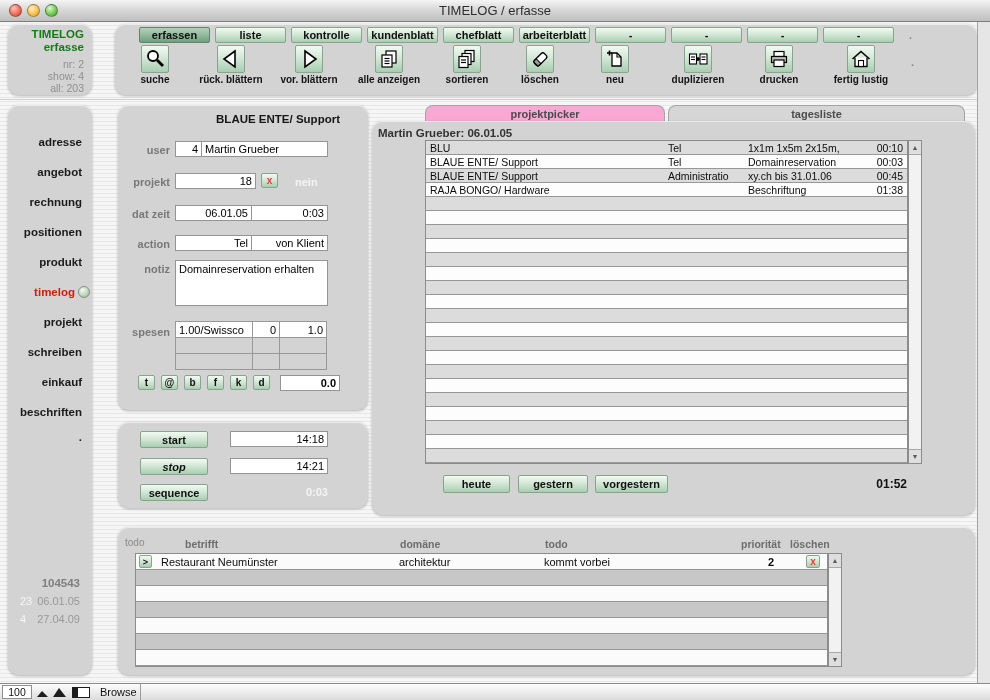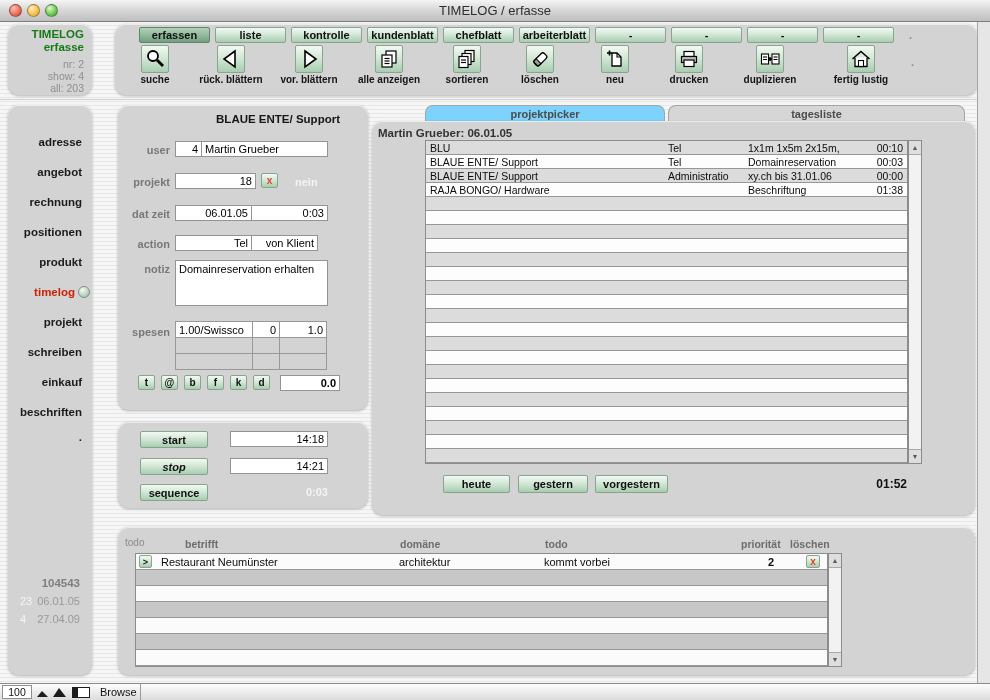--- a/index.html
+++ b/index.html
@@ -84,21 +84,21 @@
   .sarrow{height:13px;display:flex;align-items:center;justify-content:center;
     font-size:7px;color:#5a5a5a;background:#dedede;}
   .sarrow.up{border-bottom:1px solid #a8a8a8;}
   .sarrow.dn{border-top:1px solid #a8a8a8;}
   .strack{flex:1;}
 
   
   .fmtab{position:absolute;top:0;height:17px;box-sizing:border-box;border:1px solid #a5a5a5;
     border-bottom:none;border-radius:8px 8px 0 0;display:flex;align-items:center;
     justify-content:center;font-size:11px;font-weight:bold;color:#4c4c4c;}
-  .fmtab.inactive{background:#7dd3fc;}
+  .fmtab.inactive{background:#f9a8d4;}
   .fmtab.current{background:#d6d6d6;}
 
   .panelhdr{position:absolute;font-size:11.5px;font-weight:bold;color:#333;}
 
   
   .sgrid{position:absolute;display:grid;grid-template-columns:77px 27px 47px;
     grid-auto-rows:16px;border-top:1px solid #989898;border-left:1px solid #989898;}
   .sgrid .cell{box-sizing:border-box;border-right:1px solid #989898;border-bottom:1px solid #989898;
     font-size:11px;display:flex;align-items:center;padding:0 3px;overflow:hidden;white-space:nowrap;}
   .sgrid .cell.row0{background:#fff;}
@@ -226,47 +226,47 @@
         <div class="gbtn iconbtn">
           <svg width="22" height="22" viewBox="0 0 22 22">
               <path d="M8 5 h5 l4 4 v9 h-9 z" fill="#fff" stroke="#000" stroke-width="1.3"></path>
               <path d="M13 5 v4 h4" fill="none" stroke="#000" stroke-width="1.1"></path>
               <line x1="5.5" y1="2.5" x2="5.5" y2="7.5" stroke="#000" stroke-width="1.6"></line>
               <line x1="3" y1="5" x2="8" y2="5" stroke="#000" stroke-width="1.6"></line>
             </svg>
         </div>
         <div class="actlbl">neu</div>
       </div>
-      <div class="actgrp" style="width:72px;">
-        <div class="gbtn iconbtn">
-          <svg width="22" height="22" viewBox="0 0 22 22">
-              <rect x="6" y="3.5" width="10" height="5" fill="#fff" stroke="#000" stroke-width="1.2"></rect>
-              <rect x="3.5" y="8.5" width="15" height="6" fill="#bdbdbd" stroke="#000" stroke-width="1.2"></rect>
-              <rect x="6" y="12" width="10" height="6.5" fill="#fff" stroke="#000" stroke-width="1.2"></rect>
-            </svg>
-        </div>
-        <div class="actlbl">drucken</div>
-      </div>
       <div class="actgrp" style="width:90px;">
         <div class="gbtn iconbtn">
           <svg width="22" height="22" viewBox="0 0 22 22">
               <g fill="#fff" stroke="#000" stroke-width="1.1">
                 <rect x="2.5" y="6" width="7" height="10"></rect>
                 <line x1="4" y1="9" x2="8" y2="9"></line>
                 <line x1="4" y1="11.5" x2="8" y2="11.5"></line>
                 <rect x="13" y="6" width="7" height="10"></rect>
                 <line x1="14.5" y1="9" x2="18.5" y2="9"></line>
                 <line x1="14.5" y1="11.5" x2="18.5" y2="11.5"></line>
               </g>
               <line x1="11" y1="9" x2="11" y2="13" stroke="#000" stroke-width="1.6"></line>
               <line x1="9" y1="11" x2="13" y2="11" stroke="#000" stroke-width="1.6"></line>
             </svg>
         </div>
         <div class="actlbl">duplizieren</div>
       </div>
+      <div class="actgrp" style="width:72px;">
+        <div class="gbtn iconbtn">
+          <svg width="22" height="22" viewBox="0 0 22 22">
+              <rect x="6" y="3.5" width="10" height="5" fill="#fff" stroke="#000" stroke-width="1.2"></rect>
+              <rect x="3.5" y="8.5" width="15" height="6" fill="#bdbdbd" stroke="#000" stroke-width="1.2"></rect>
+              <rect x="6" y="12" width="10" height="6.5" fill="#fff" stroke="#000" stroke-width="1.2"></rect>
+            </svg>
+        </div>
+        <div class="actlbl">drucken</div>
+      </div>
       <div class="actgrp" style="width:92px;">
         <div class="gbtn iconbtn">
           <svg width="22" height="22" viewBox="0 0 22 22">
               <path d="M2.5 11 L11 3.5 L19.5 11" fill="none" stroke="#000" stroke-width="1.6"></path>
               <path d="M5 9.5 v9 h12 v-9" fill="#fff" stroke="#000" stroke-width="1.3"></path>
               <rect x="8.5" y="12.5" width="5" height="6" fill="#fff" stroke="#000" stroke-width="1.1"></rect>
             </svg>
         </div>
         <div class="actlbl">fertig lustig</div>
       </div>
@@ -332,21 +332,21 @@
     <div class="fld r" style="left:57px;top:68px;width:81px;">18</div>
     <div class="gbtn minibtn xbtn" style="position:absolute;left:143px;top:68px;">x</div>
     <div class="whitetx" style="left:177px;top:71px;">nein</div>
 
     <div class="lbl" style="left:0;top:103px;width:52px;">dat zeit</div>
     <div class="fld r" style="left:57px;top:100px;width:77px;">06.01.05</div>
     <div class="fld r" style="left:133px;top:100px;width:77px;">0:03</div>
 
     <div class="lbl" style="left:0;top:133px;width:52px;">action</div>
     <div class="fld r" style="left:57px;top:130px;width:77px;">Tel</div>
-    <div class="fld r" style="left:133px;top:130px;width:67px;">von Klient</div>
+    <div class="fld r" style="left:133px;top:130px;width:77px;">von Klient</div>
 
     <div class="lbl" style="left:0;top:158px;width:52px;">notiz</div>
     <div class="fld" style="left:57px;top:155px;width:153px;height:46px;align-items:flex-start;padding-top:2px;">Domainreservation erhalten</div>
 
     <div class="lbl" style="left:0;top:221px;width:52px;">spesen</div>
     <div class="sgrid" style="left:57px;top:216px;">
       <div class="cell row0">1.00/Swissco</div>
       <div class="cell row0 rn">0</div>
       <div class="cell row0 rn">1.0</div>
       <div class="cell"></div>
@@ -393,21 +393,21 @@
         <div class="tl-row">
           <span class="tl-c1">BLAUE ENTE/ Support</span>
           <span class="tl-c2">Tel</span>
           <span class="tl-c3">Domainreservation</span>
           <span class="tl-c4">00:03</span>
         </div>
         <div class="tl-row">
           <span class="tl-c1">BLAUE ENTE/ Support</span>
           <span class="tl-c2">Administratio</span>
           <span class="tl-c3">xy.ch bis 31.01.06</span>
-          <span class="tl-c4">00:00</span>
+          <span class="tl-c4">00:45</span>
         </div>
         <div class="tl-row">
           <span class="tl-c1">RAJA BONGO/ Hardware</span>
           <span class="tl-c2"></span>
           <span class="tl-c3">Beschriftung</span>
           <span class="tl-c4">01:38</span>
         </div>
       <div class="tl-row"></div>
           <div class="tl-row"></div>
           <div class="tl-row"></div>

